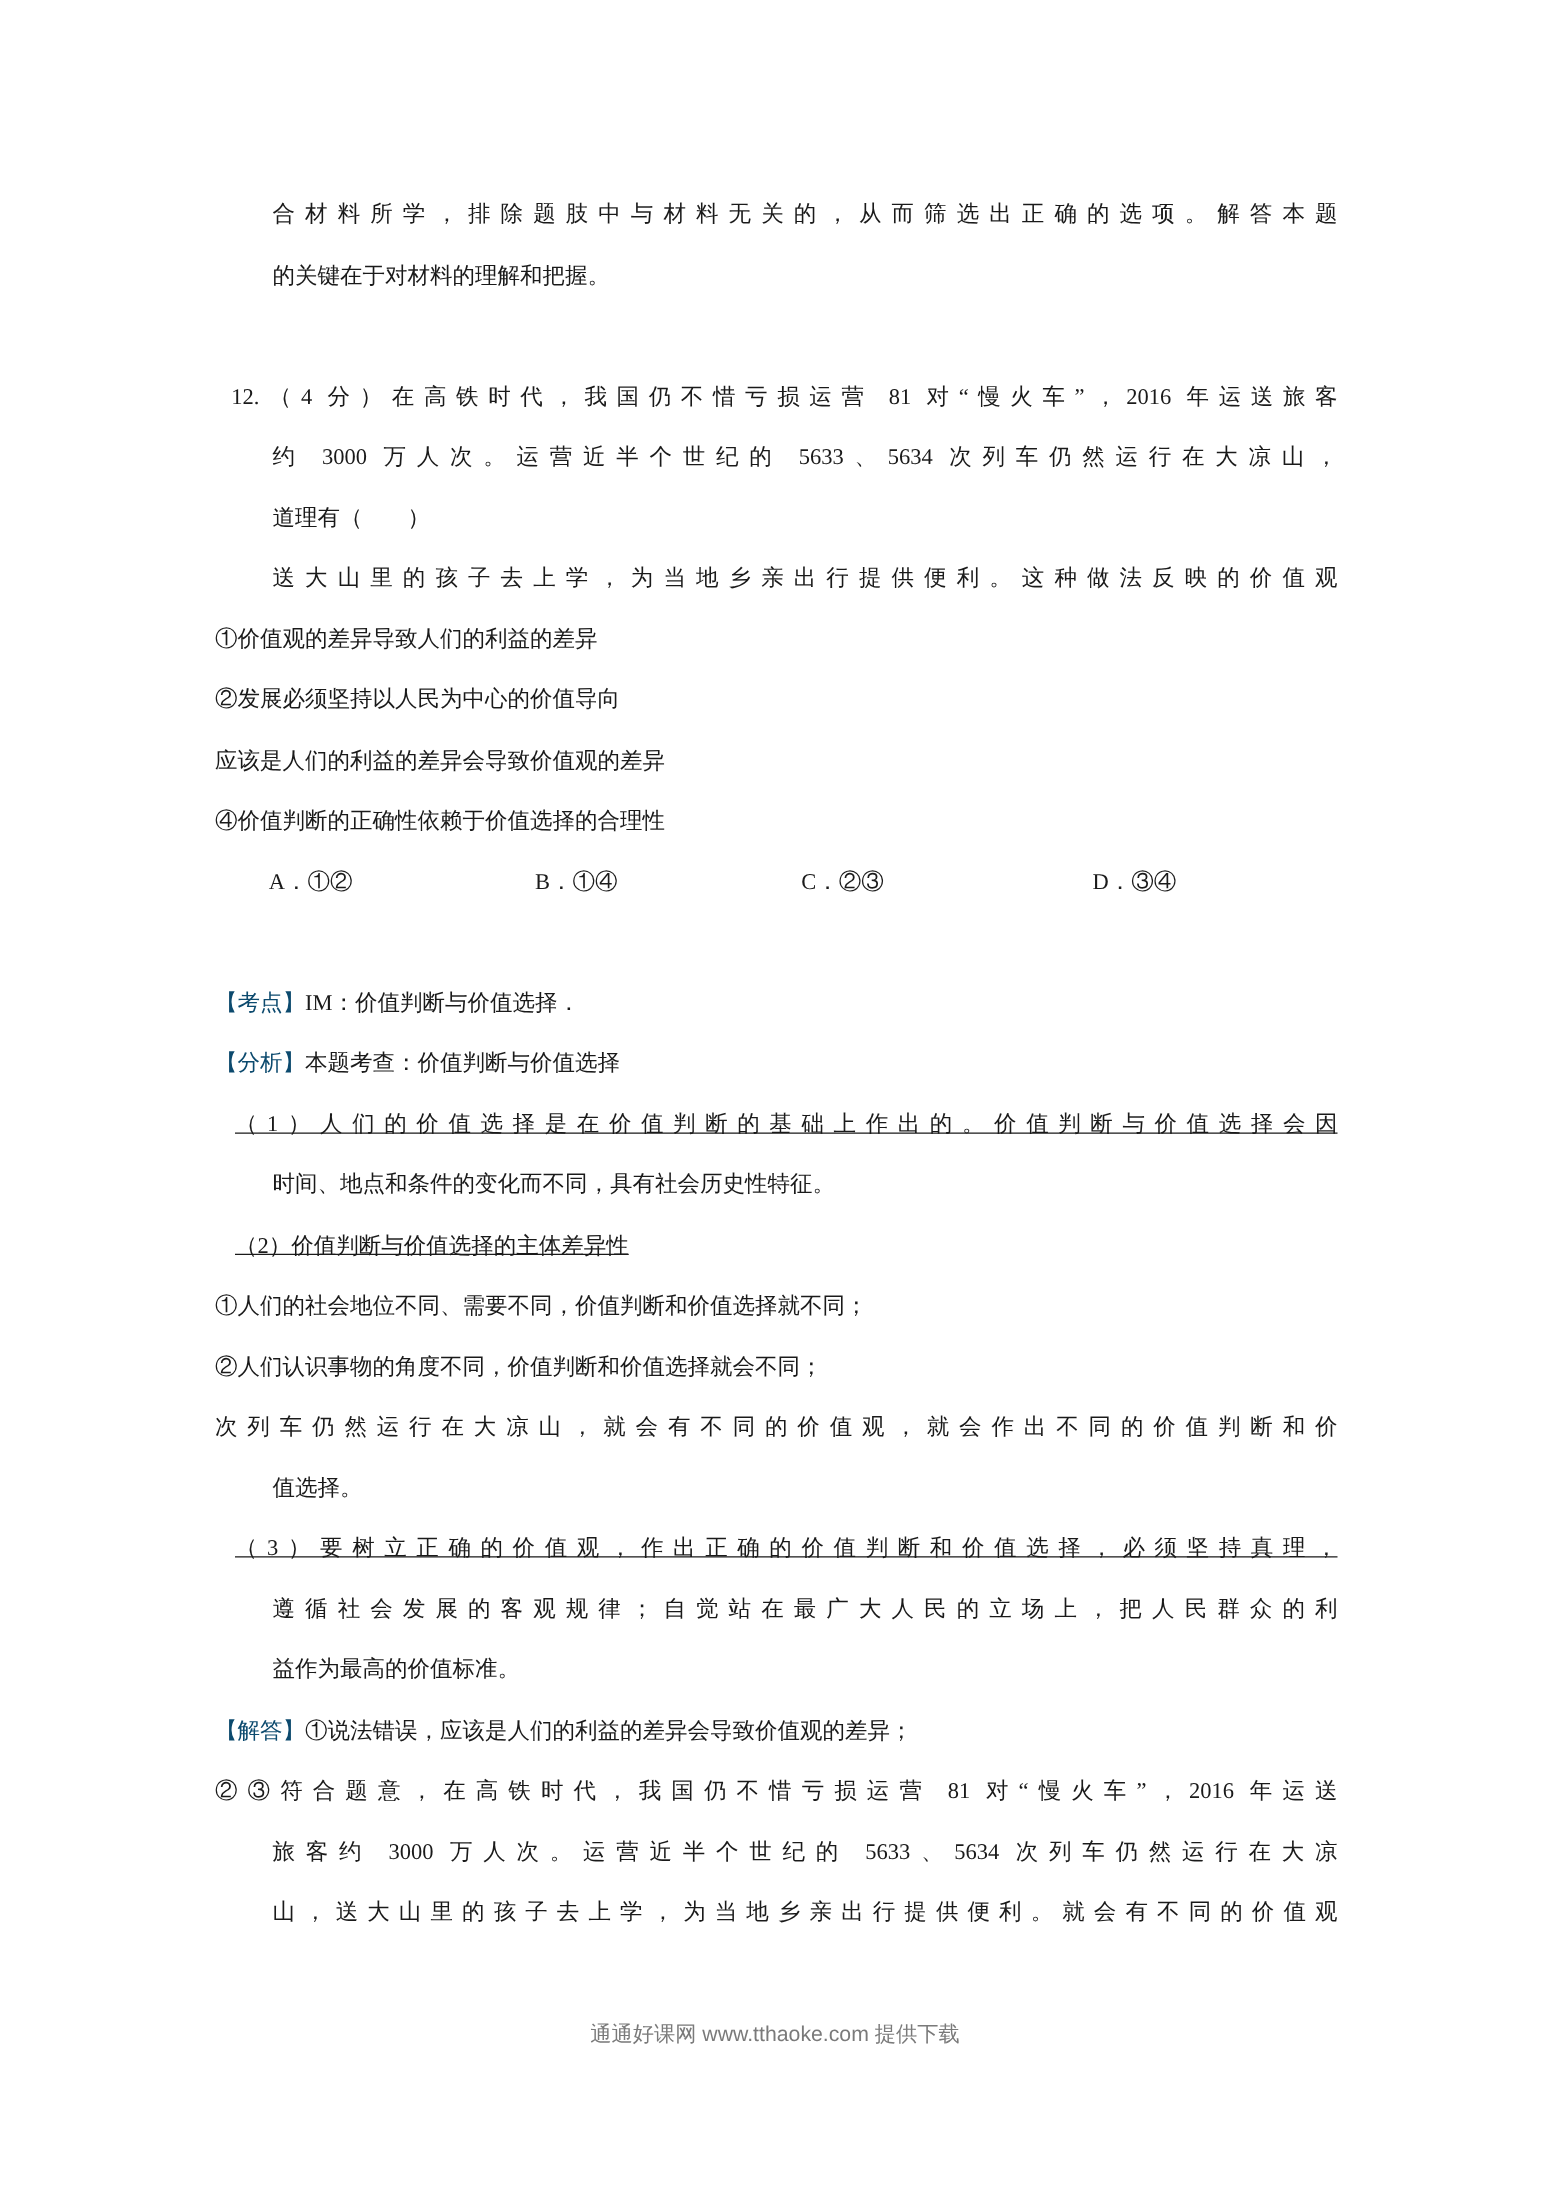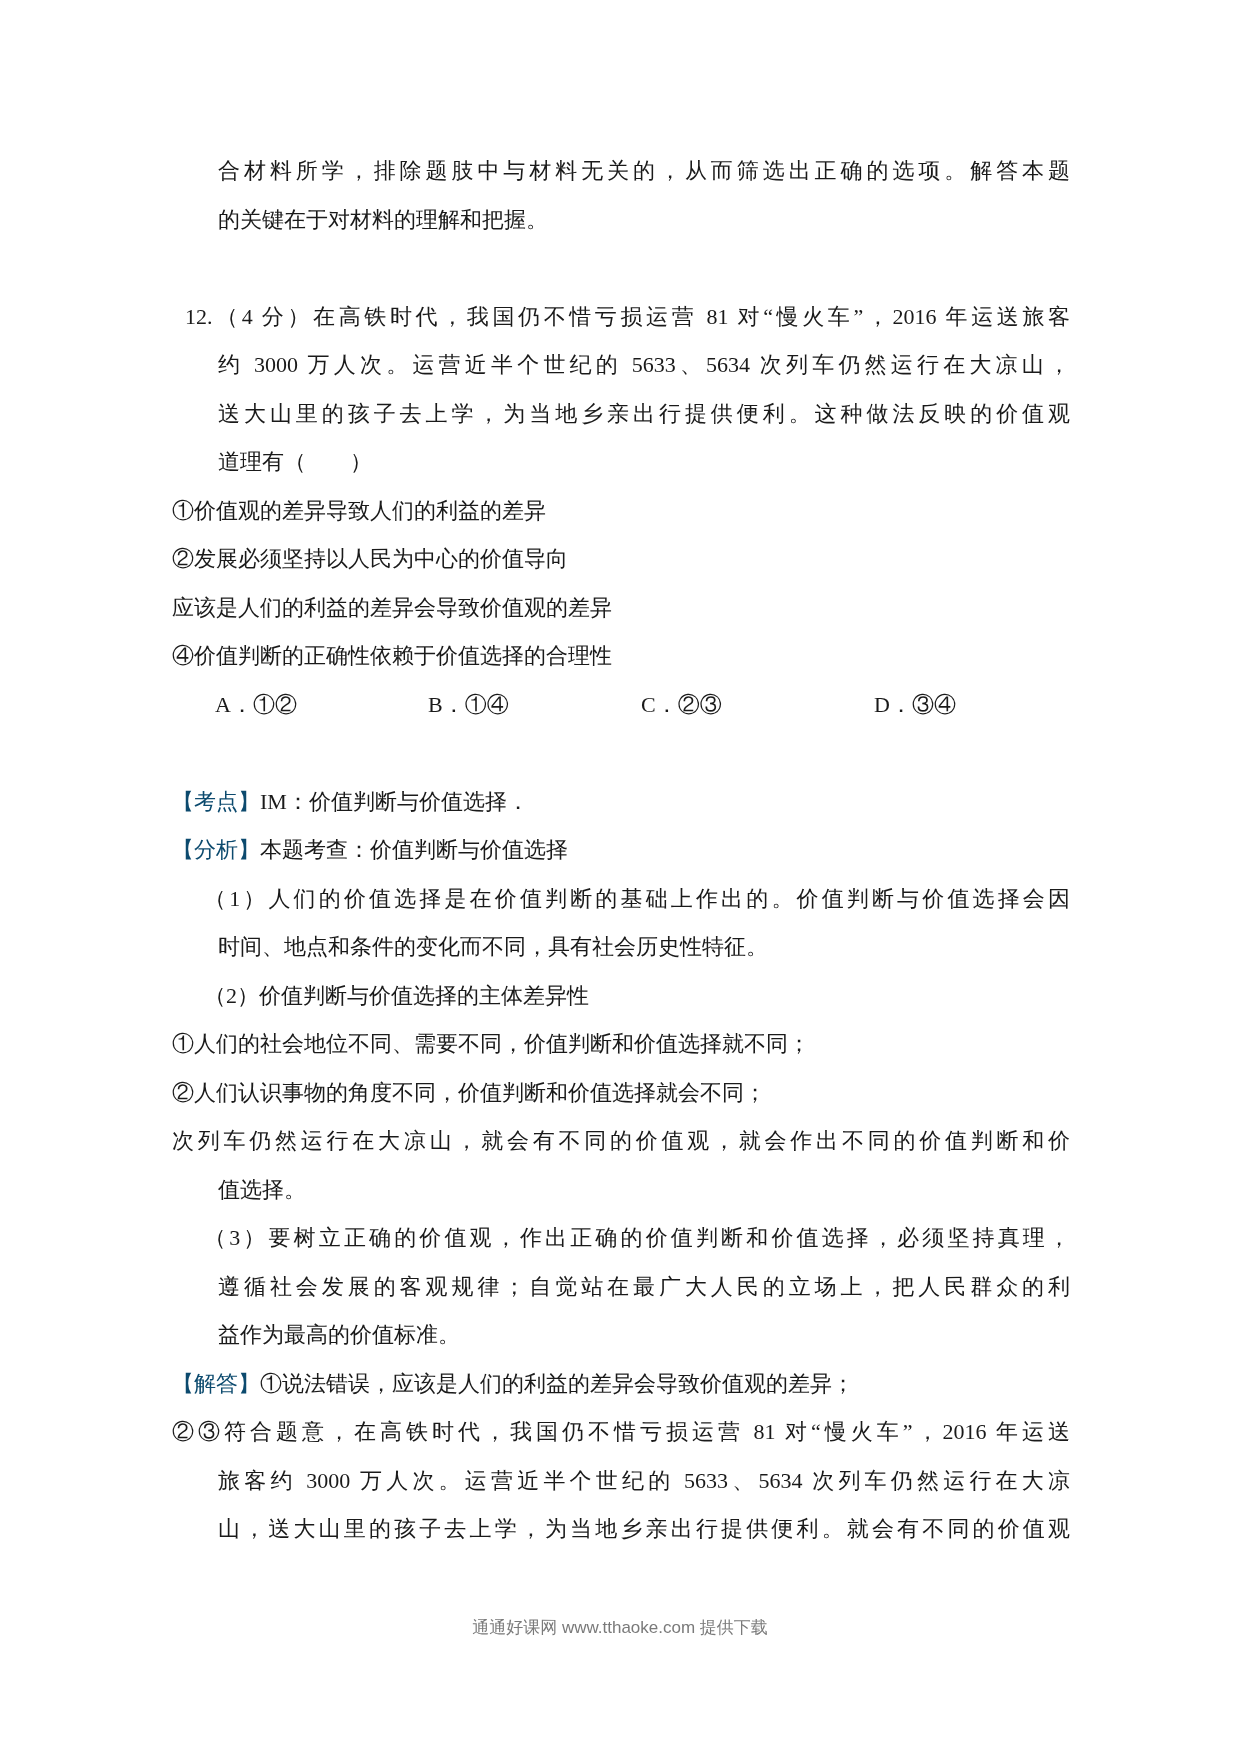--- a/index.html
+++ b/index.html
@@ -11,33 +11,33 @@
     position: relative;
     overflow: hidden;
   }
   .page {
     position: absolute;
     top: 147px; left: 172px;
     width: 898px;
   }
   .ln {
     margin: 0;
-    font-size: 22px;
+    font-size: 18px;
     line-height: 48.5px;
     white-space: nowrap;
   }
   .just {
     white-space: normal;
     text-align: justify;
     text-align-last: justify;
   }
   .blank { height: 48.5px; }
   .cont  { margin-left: 46px; }   
   .qlead { margin-left: 13px; }   
-  .paren { margin-left: 32px; }   
+  .paren { margin-left: 16px; text-decoration: underline; }   
   .options { margin-left: 43px; }
   .opt { display: inline-block; width: 213px; }
   .opt.last { width: auto; margin-left: 20px; }
   .blue { color: #0c4a6e; }
   .footer {
     position: absolute;
     top: 1616px; left: 0;
     width: 100%;
     text-align: center;
     font-size: 17px;
@@ -51,22 +51,22 @@
 
 <div class="page">
 
   <p class="ln cont just">合材料所学，排除题肢中与材料无关的，从而筛选出正确的选项。解答本题</p>
   <p class="ln cont">的关键在于对材料的理解和把握。</p>
 
   <div class="blank"></div>
 
   <p class="ln qlead just">12.（4 分）在高铁时代，我国仍不惜亏损运营 81 对“慢火车”，2016 年运送旅客</p>
   <p class="ln cont just">约 3000 万人次。运营近半个世纪的 5633、5634 次列车仍然运行在大凉山，</p>
+  <p class="ln cont">道理有（　　）</p>
   <p class="ln cont just">送大山里的孩子去上学，为当地乡亲出行提供便利。这种做法反映的价值观</p>
-  <p class="ln cont">道理有（　　）</p>
 
   <p class="ln">①价值观的差异导致人们的利益的差异</p>
   <p class="ln">②发展必须坚持以人民为中心的价值导向</p>
   <p class="ln">应该是人们的利益的差异会导致价值观的差异</p>
   <p class="ln">④价值判断的正确性依赖于价值选择的合理性</p>
 
   <p class="ln options">
     <span class="opt">A．①②</span><span class="opt">B．①④</span><span class="opt">C．②③</span><span class="opt last">D．③④</span>
   </p>
 

